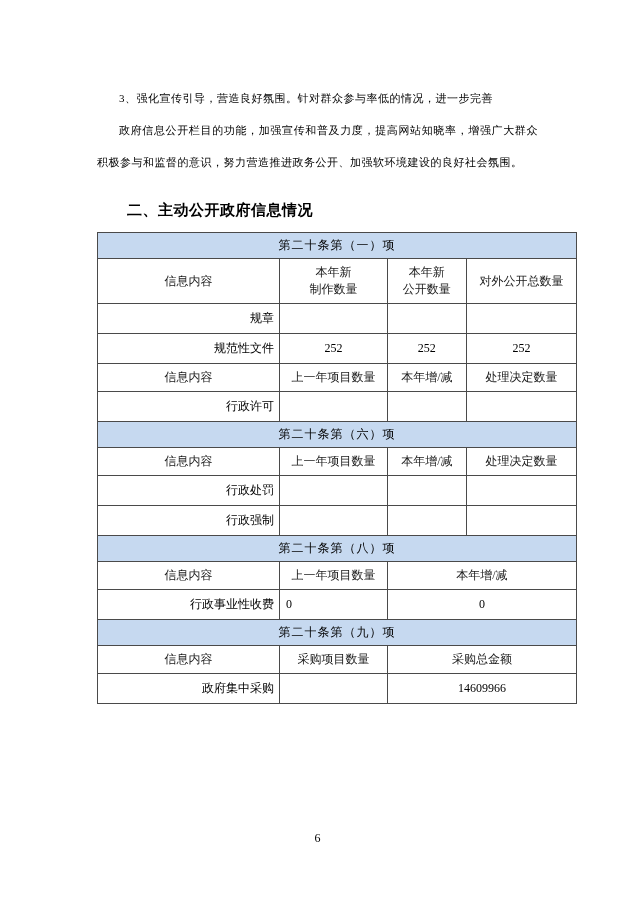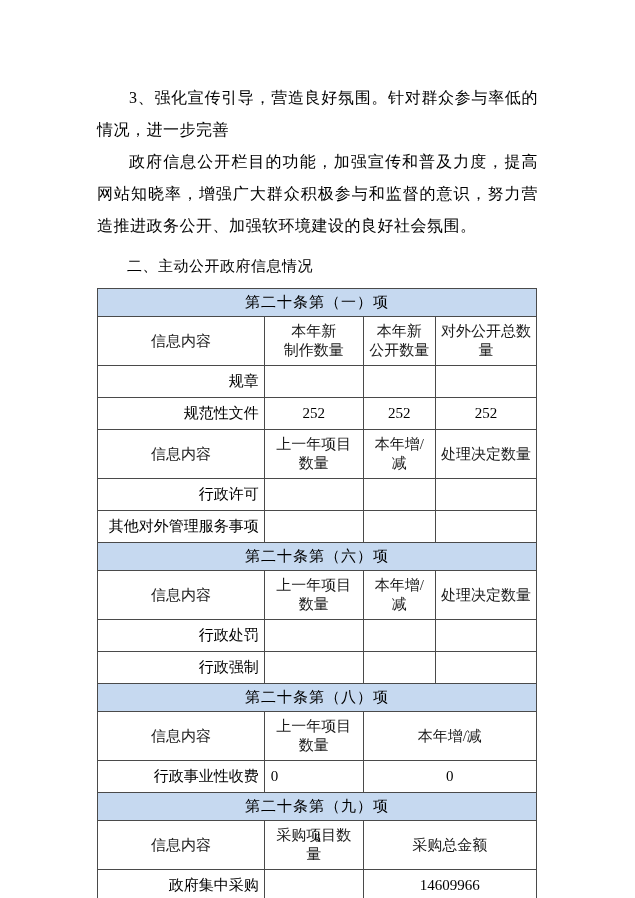--- a/index.html
+++ b/index.html
@@ -13,40 +13,40 @@
     width:635px;
     height:898px;
     margin:0 auto;
     background:#ffffff;
     font-family:"Liberation Serif","DejaVu Serif",serif;
     color:#000;
     padding:82px 97px 0 97px;
   }
   .body-text{
     margin:0;
-    font-size:16px;
+    font-size:11px;
     line-height:32px;
     text-indent:2em;
     text-align:justify;
     letter-spacing:0.5px;
   }
   .section-heading{
-    margin:8px 0 6px 0;
+    margin:16px 0 6px 0;
     font-size:15px;
     line-height:32px;
     text-indent:2em;
-    font-weight:normal;
+    font-weight:bold;
     font-family:"Liberation Sans","DejaVu Sans",sans-serif;
     letter-spacing:0.5px;
   }
   table.info-table{
-    width:440px;
+    width:480px;
     border-collapse:collapse;
     table-layout:fixed;
-    font-size:15px;
+    font-size:12px;
     font-family:"Liberation Serif","DejaVu Serif",serif;
     padding-left:39px;
   }
   table.info-table col.c1{width:38%;}
   table.info-table col.c2{width:22.5%;}
   table.info-table col.c3{width:16.5%;}
   table.info-table col.c4{width:23%;}
   table.info-table td,
   table.info-table th{
     border:1px solid var(--border);
@@ -136,26 +136,20 @@
         <th>上一年项目数量</th>
         <th>本年增/减</th>
         <th>处理决定数量</th>
       </tr>
       <tr>
         <td class="label">行政许可</td>
         <td class="num"></td>
         <td class="num"></td>
         <td class="num"></td>
       </tr>
-      <tr>
-        <td class="label">其他对外管理服务事项</td>
-        <td class="num"></td>
-        <td class="num"></td>
-        <td class="num"></td>
-      </tr>
 
       <tr>
         <td class="sec" colspan="4">第二十条第（六）项</td>
       </tr>
       <tr>
         <th>信息内容</th>
         <th>上一年项目数量</th>
         <th>本年增/减</th>
         <th>处理决定数量</th>
       </tr>

